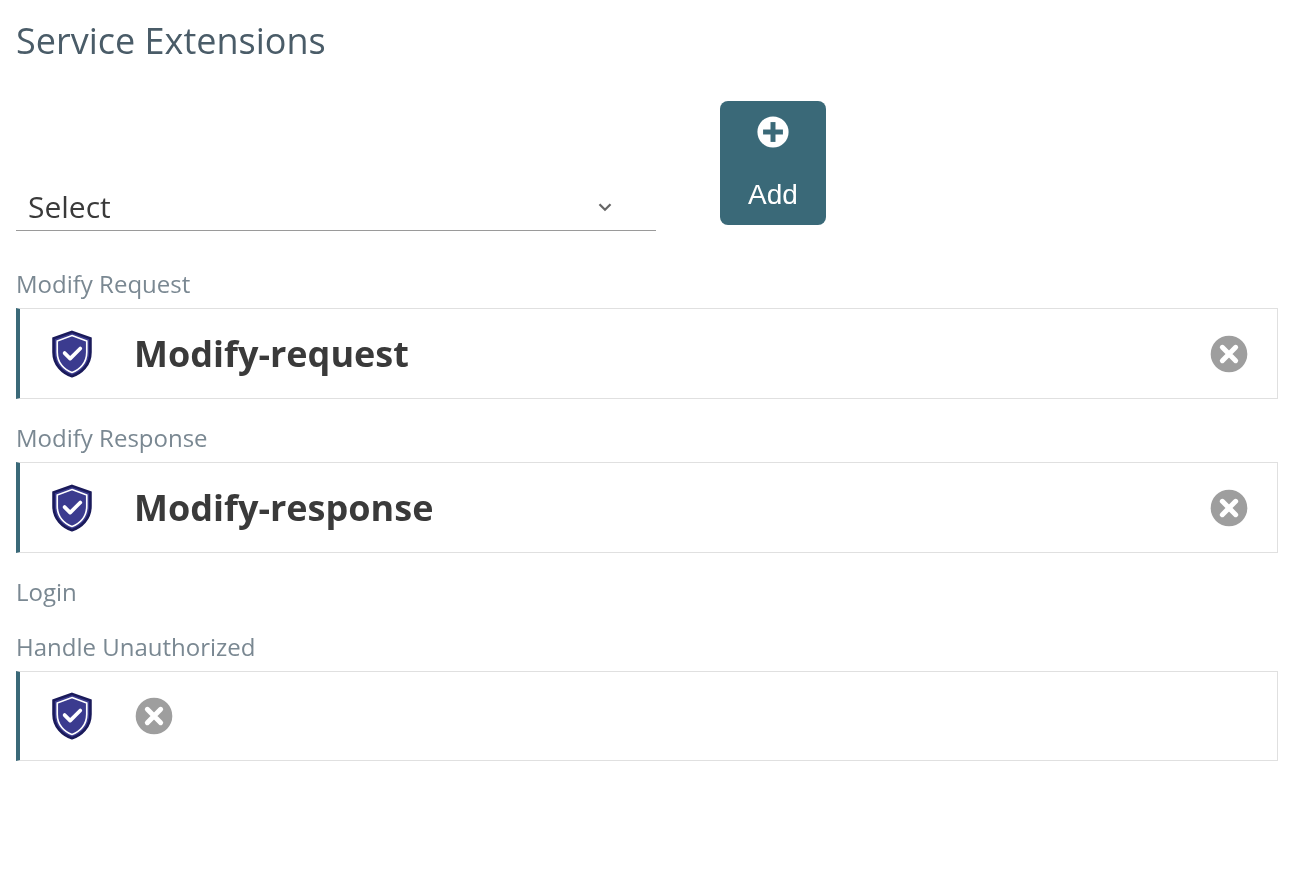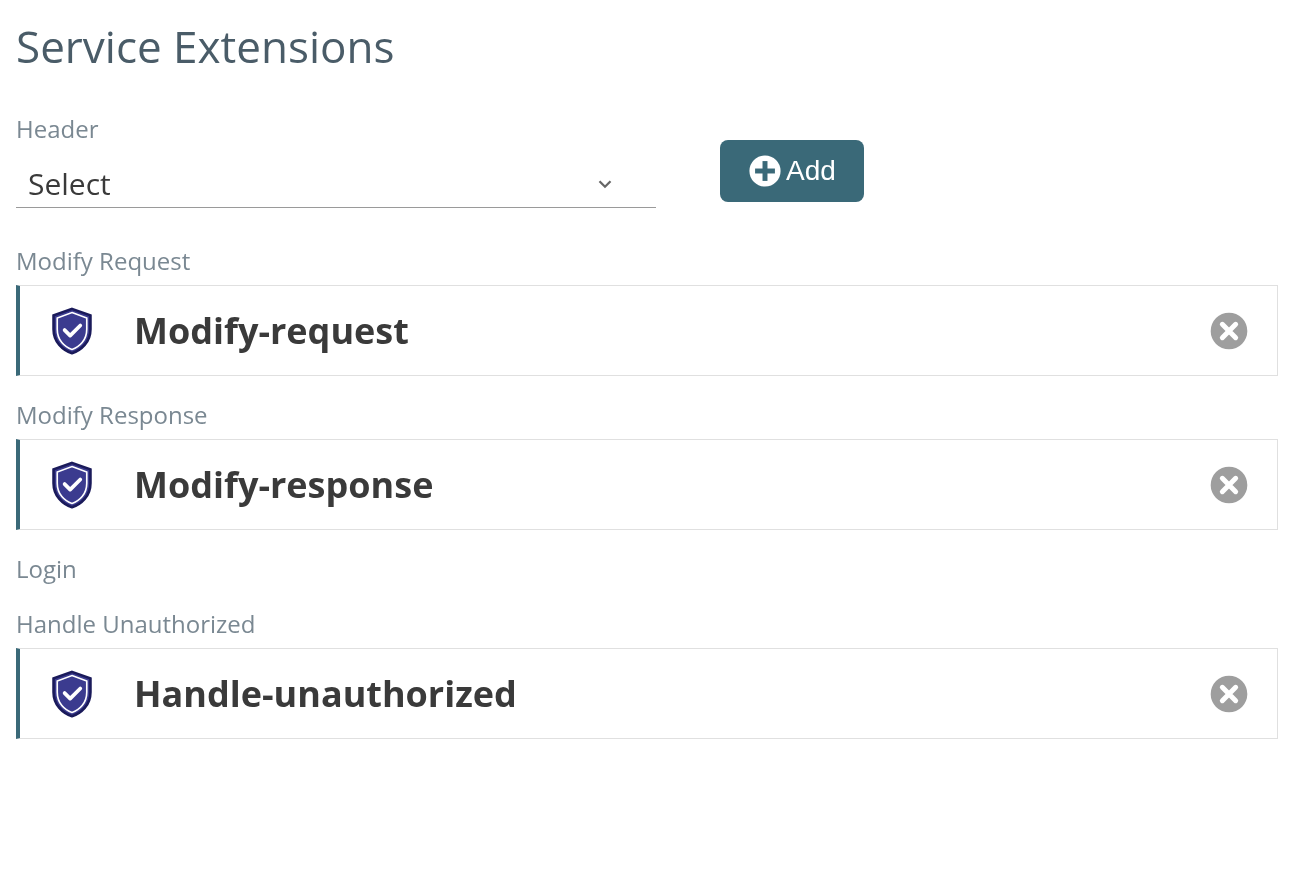--- a/index.html
+++ b/index.html
@@ -8,21 +8,21 @@
       box-sizing: border-box;
     }
     body {
       font-family: -apple-system, BlinkMacSystemFont, 'Segoe UI', 'Open Sans', Helvetica, Arial, sans-serif;
       background: #ffffff;
       padding: 16px;
       width: 1294px;
       color: #4a4a4a;
     }
     .page-title {
-      font-size: 44px;
+      font-size: 36px;
       font-weight: 400;
       color: #4a5c68;
       margin-bottom: 36px;
     }
     .top-row {
       display: flex;
       align-items: flex-end;
       gap: 64px;
       margin-bottom: 36px;
     }
@@ -54,30 +54,31 @@
       justify-content: space-between;
     }
     .chevron-icon {
       width: 22px;
       height: 22px;
       color: #666;
     }
     .add-button {
       display: inline-flex;
       align-items: center;
-      gap: 4px;
+      gap: 30px;
       background: #3a6978;
       color: #ffffff;
       border: none;
       border-radius: 8px;
       padding: 14px 28px;
       font-size: 28px;
       font-weight: 500;
       cursor: pointer;
       margin-bottom: 6px;
+      flex-direction: column;
     }
     .add-button svg {
       width: 34px;
       height: 34px;
     }
     .section {
       margin-bottom: 20px;
       margin-top: 22px;
     }
     .section-label {
@@ -121,21 +122,20 @@
       height: 40px;
     }
   </style>
 </head>
 <body>
 
 <h1 class="page-title">Service Extensions</h1>
 
 <div class="top-row">
   <div class="field-group">
-    <span class="field-label">Header</span>
     <div class="select-wrapper">
       <div class="select-control">
         <span>Select</span>
         <svg class="chevron-icon" viewBox="0 0 24 24" stroke="currentColor" fill="none" stroke-width="2.5">
           <polyline points="6 9 12 15 18 9"></polyline>
         </svg>
       </div>
     </div>
   </div>
 
@@ -190,21 +190,20 @@
 </div>
 
 <div class="section">
   <span class="section-label">Handle Unauthorized</span>
   <div class="card">
     <svg class="shield-icon" viewBox="0 0 24 26">
       <path d="M12 1 L22 4.5 L22 12 C22 19 17 23.5 12 25 C7 23.5 2 19 2 12 L2 4.5 Z" fill="#3b3b8f" stroke="#1a1a5a" stroke-width="1.4"></path>
       <path d="M12 3 L20 6 L20 12 C20 18 16 21.7 12 23 C8 21.7 4 18 4 12 L4 6 Z" fill="none" stroke="#ffffff" stroke-width="0.9"></path>
       <polyline points="8 12.5 11 15.5 16.5 10" fill="none" stroke="#ffffff" stroke-width="2" stroke-linecap="round" stroke-linejoin="round"></polyline>
     </svg>
-    <span class="card-title">Handle-unauthorized</span>
     <button class="remove-button">
       <svg viewBox="0 0 24 24">
         <circle cx="12" cy="12" r="11" fill="#9e9e9e"></circle>
         <path d="M8 8 L16 16 M16 8 L8 16" stroke="#ffffff" stroke-width="3" stroke-linecap="round"></path>
       </svg>
     </button>
   </div>
 </div>
 
 </body></html>

